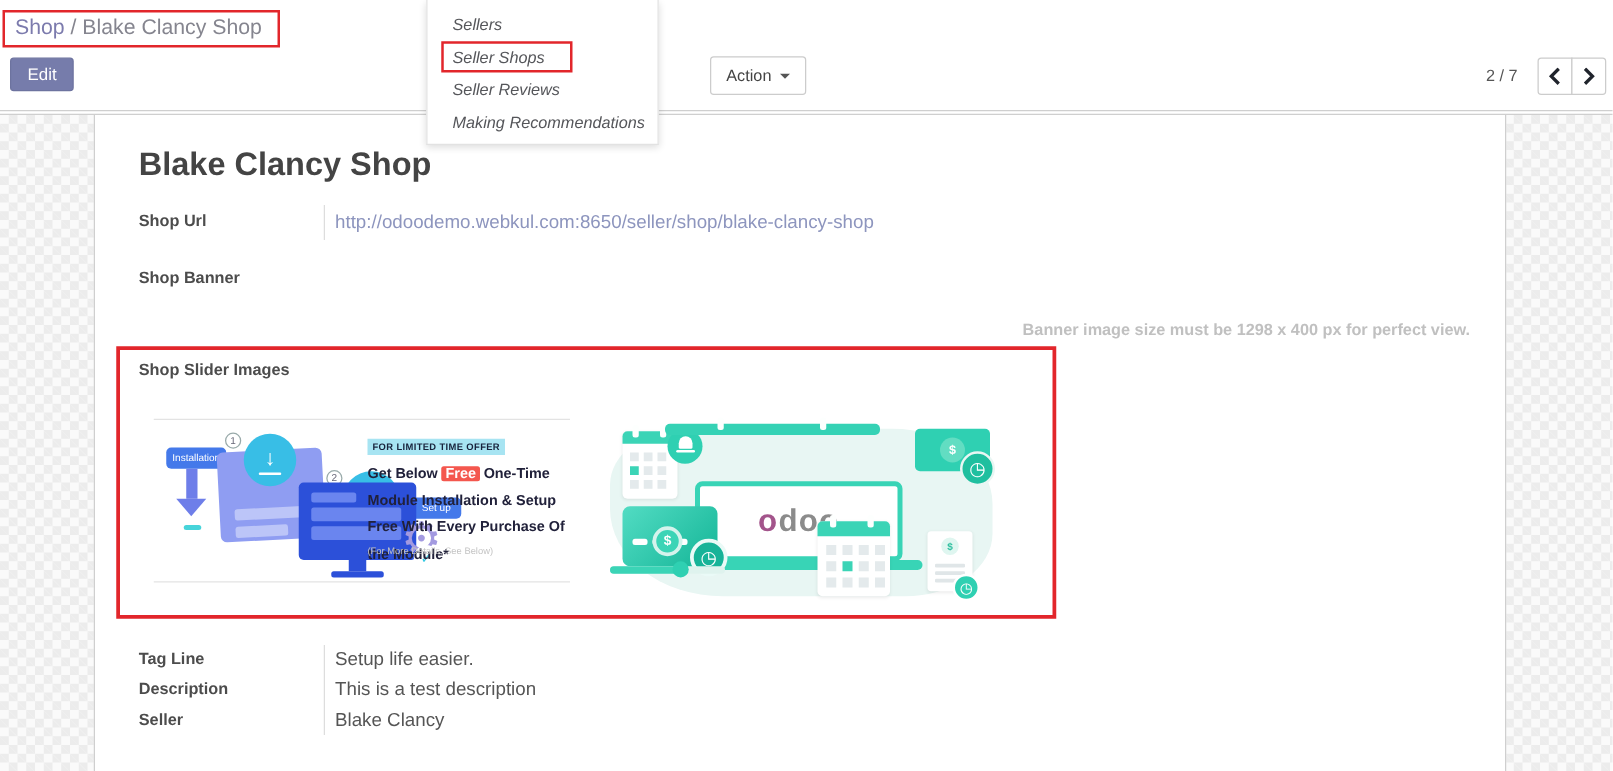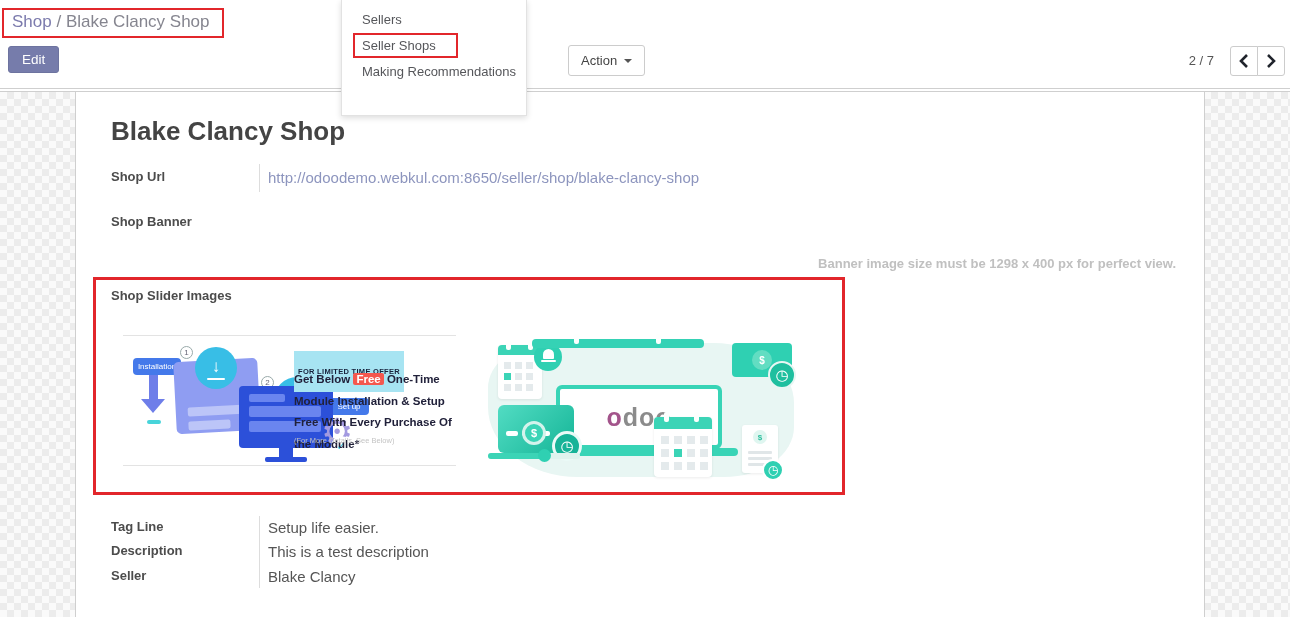--- a/index.html
+++ b/index.html
@@ -26,21 +26,21 @@
   #pager-text { position:absolute; right:76px; top:53px; font-size:13px; color:#555; }
   #pager-btns { position:absolute; right:5px; top:46px; display:flex; }
   .pager-btn { width:28px; height:30px; background:#fff; border:1px solid #ccc;
                display:flex; align-items:center; justify-content:center; cursor:pointer; }
   .pager-btn.prev { border-radius:3px 0 0 3px; }
   .pager-btn.next { border-radius:0 3px 3px 0; margin-left:-1px; }
 
   
   #dropdown { position:absolute; left:341px; top:0; width:186px; height:116px;
               background:#fff; border:1px solid #e2e2e2; border-top:none;
-              box-shadow:0 2px 6px rgba(0,0,0,.14); z-index:20; padding-top:7px; }
+              box-shadow:0 2px 6px rgba(0,0,0,.14); z-index:20; padding-top:7px;font-style:italic; }
   .menu-item { height:26px; line-height:26px; padding-left:20px; font-size:13px;
                color:#55565a; cursor:pointer; white-space:nowrap; }
   #menu-anno { position:absolute; left:11px; top:33px; width:105px; height:25px;
                border:2px solid #e2262b; pointer-events:none; }
 
   
   #content { position:absolute; left:0; top:91px; width:1290px; height:526px;
              border-top:1px solid #cfcfcf; background-color:#fafafa;
              background-image:
                linear-gradient(45deg,#ececec 25%,transparent 25%,transparent 75%,#ececec 75%),
@@ -85,21 +85,21 @@
   #monitor { left:116px; top:50px; width:94px; height:62px; background:#2c50d9; border-radius:4px; }
   .mon-row { position:absolute; background:#6a85ef; border-radius:2px; }
   #mon-stand { left:156px; top:112px; width:14px; height:9px; background:#2c50d9; }
   #mon-base  { left:142px; top:121px; width:42px; height:5px; background:#2c50d9; border-radius:2px; }
   #gear { left:198px; top:78px; font-size:36px; line-height:1; color:#a39ae0;
           font-family:"DejaVu Sans", sans-serif; }
   #gear-check { left:208px; top:100px; width:20px; height:20px; background:#fff;
                 border-radius:50%; color:#35c9e2; font-size:11px; display:flex;
                 align-items:center; justify-content:center; }
   #offer-tag { position:absolute; left:171px; top:15px; background:#a7e4f2; color:#17223b;
-               font-size:7.5px; font-weight:bold; padding:16px 4px; letter-spacing:.3px; }
+               font-size:7.5px; font-weight:bold; padding:2px 4px; letter-spacing:.3px; }
   #headline { position:absolute; left:171px; top:33px; width:160px; font-size:11.5px;
               font-weight:600; color:#21213a; line-height:21.5px; }
   #free-badge { background:#f4574e; color:#fff; padding:0 3px; border-radius:2px; }
   #footnote { position:absolute; left:171px; top:100px; font-size:7.5px; color:#c4c4c4;text-align:center; }
 
   
   #banner-right { position:absolute; left:410px; top:243px; width:310px; height:146px; }
   #blob { position:absolute; left:2px; top:8px; width:306px; height:134px; background:#e8f6f3;
           border-radius:60px 80px 70px 90px / 45px 60px 50px 70px; }
   .cal { position:absolute; background:#fff; border-radius:4px;
@@ -170,20 +170,21 @@
       <svg width="10" height="14" viewBox="0 0 10 14">
           <path d="M2 1 L8 7 L2 13" stroke="#20242c" stroke-width="2.6" fill="none"></path>
         </svg>
     </div>
   </div>
 </div>
 
 <div id="dropdown">
   <div class="menu-item">Sellers</div>
   <div class="menu-item">Seller Shops</div>
+  <div class="menu-item">Seller Reviews</div>
   <div class="menu-item">Making Recommendations</div>
   <div id="menu-anno"></div>
 </div>
 
 <div id="content">
   <div id="sheet">
 
     <div id="sheet-title">Blake Clancy Shop</div>
 
     <div class="f-label" style="left:35px; top:77px;">Shop Url</div>

